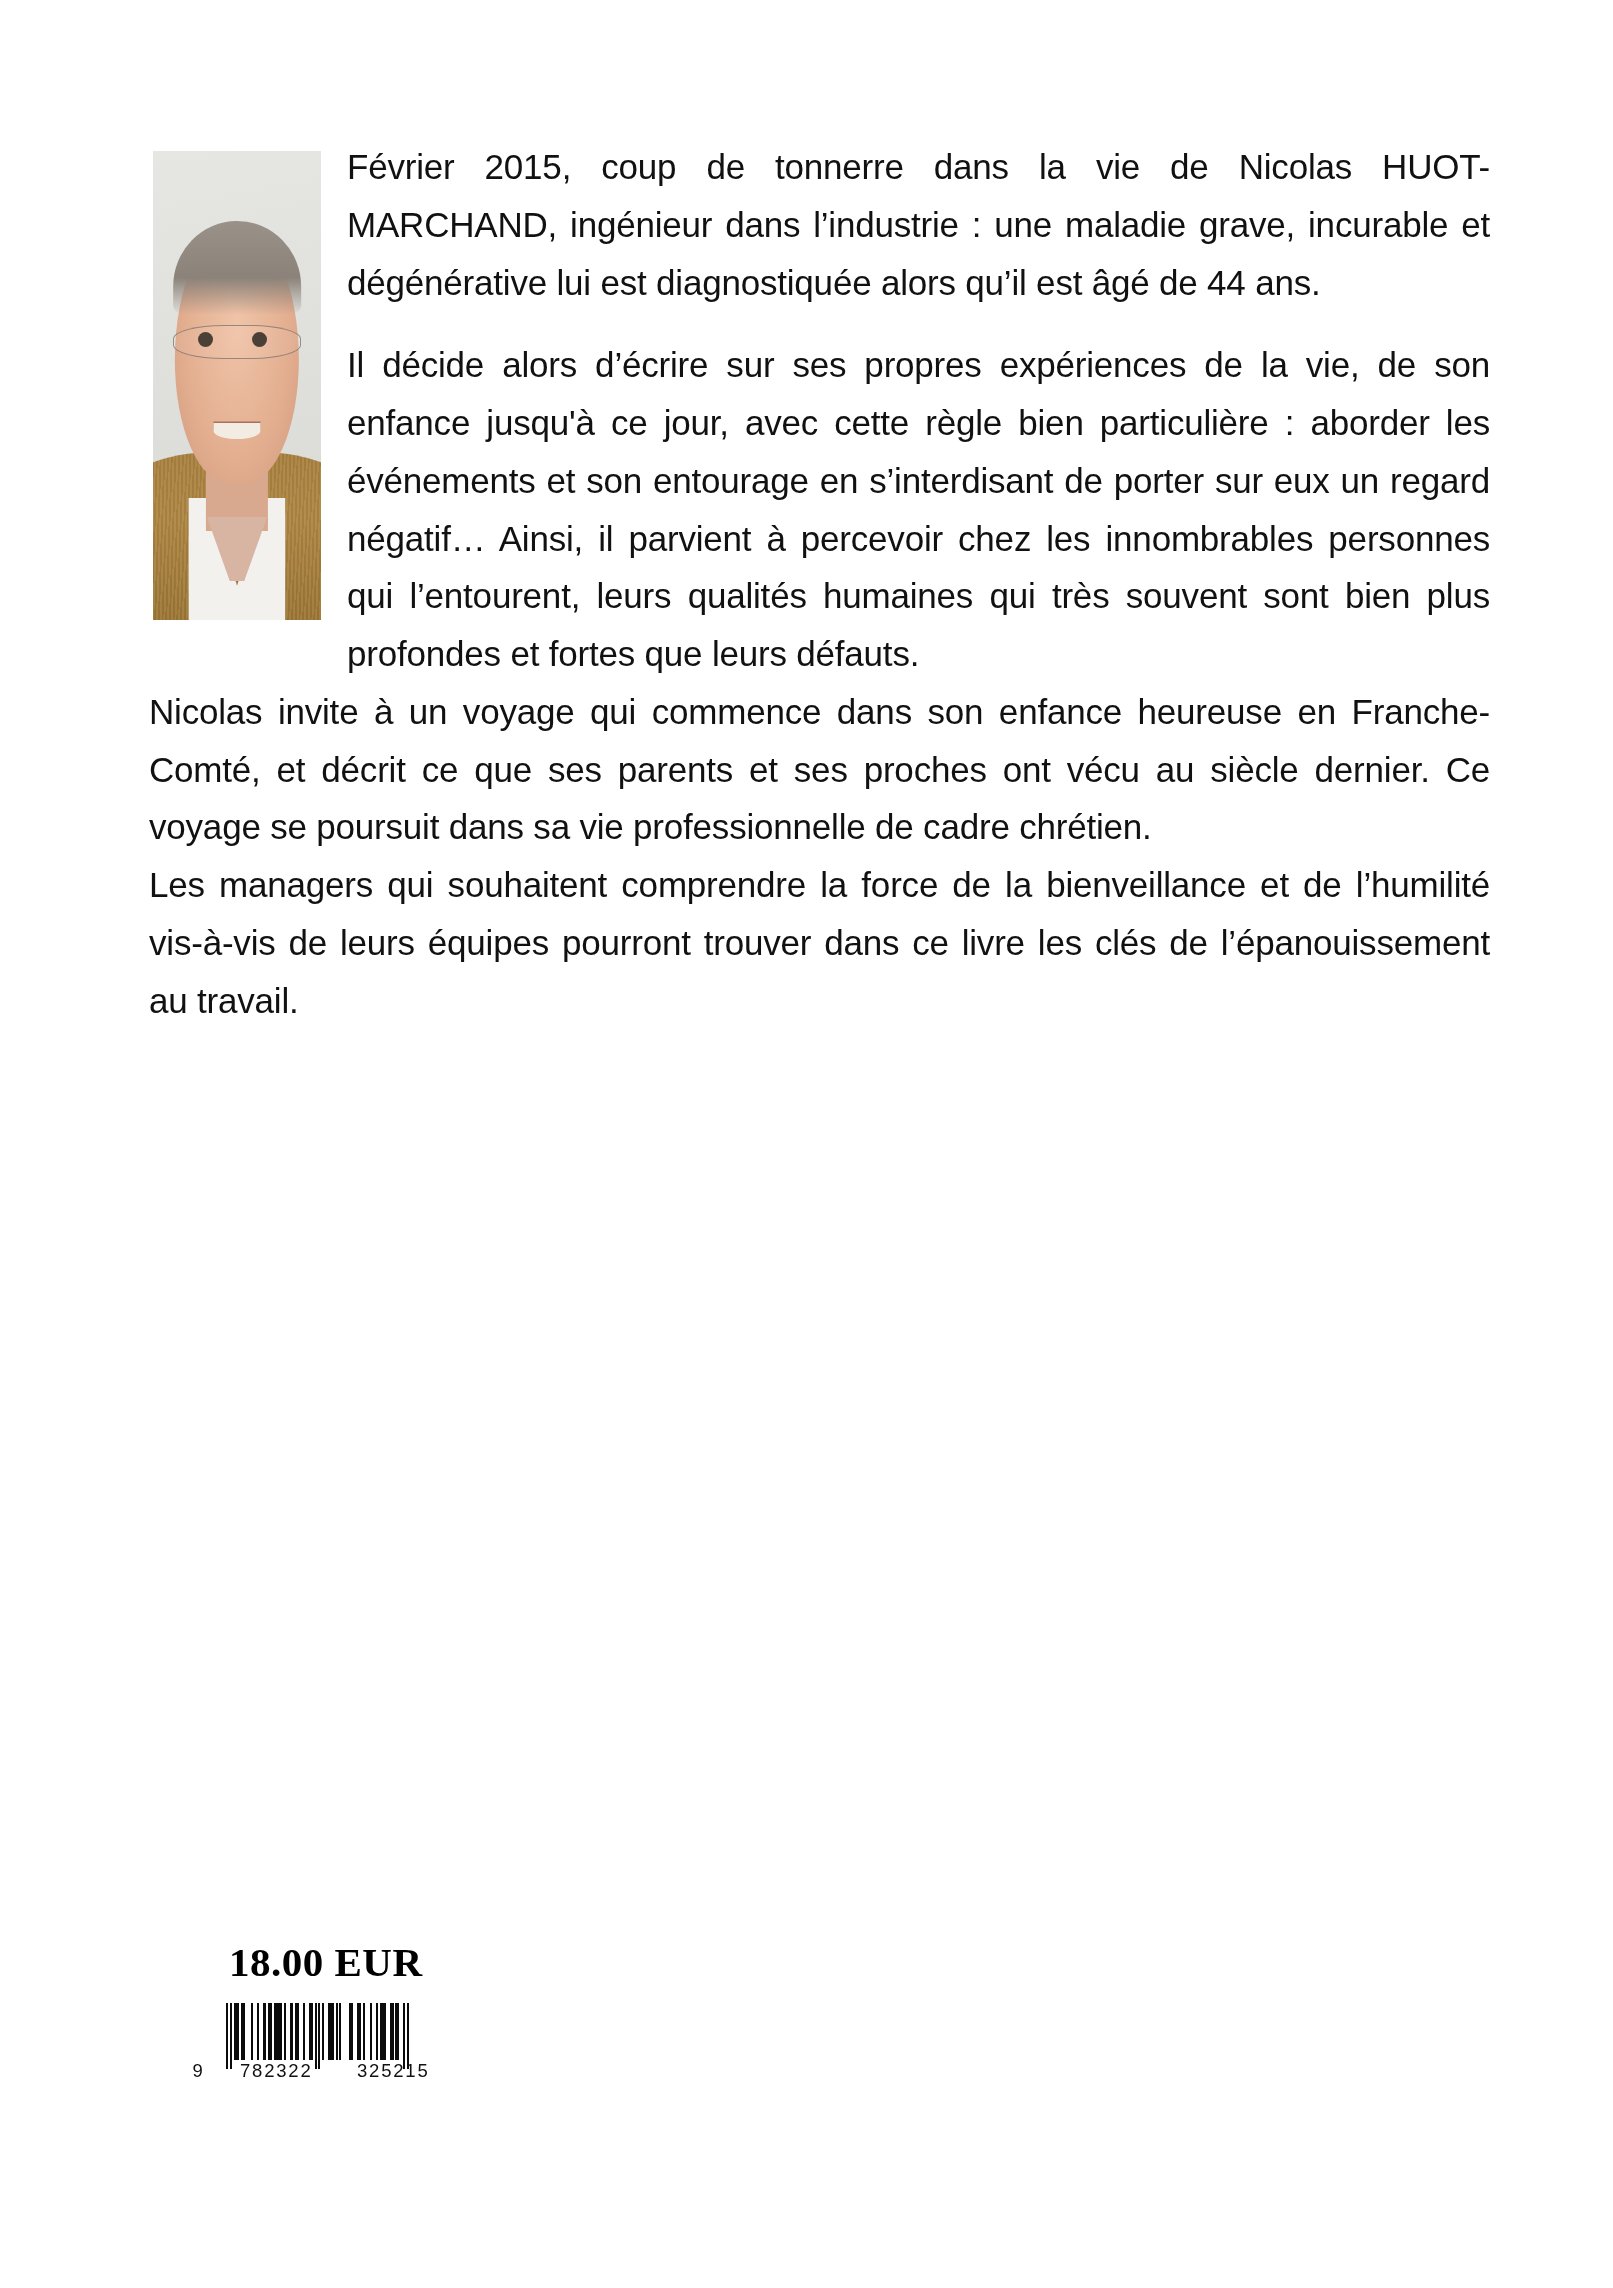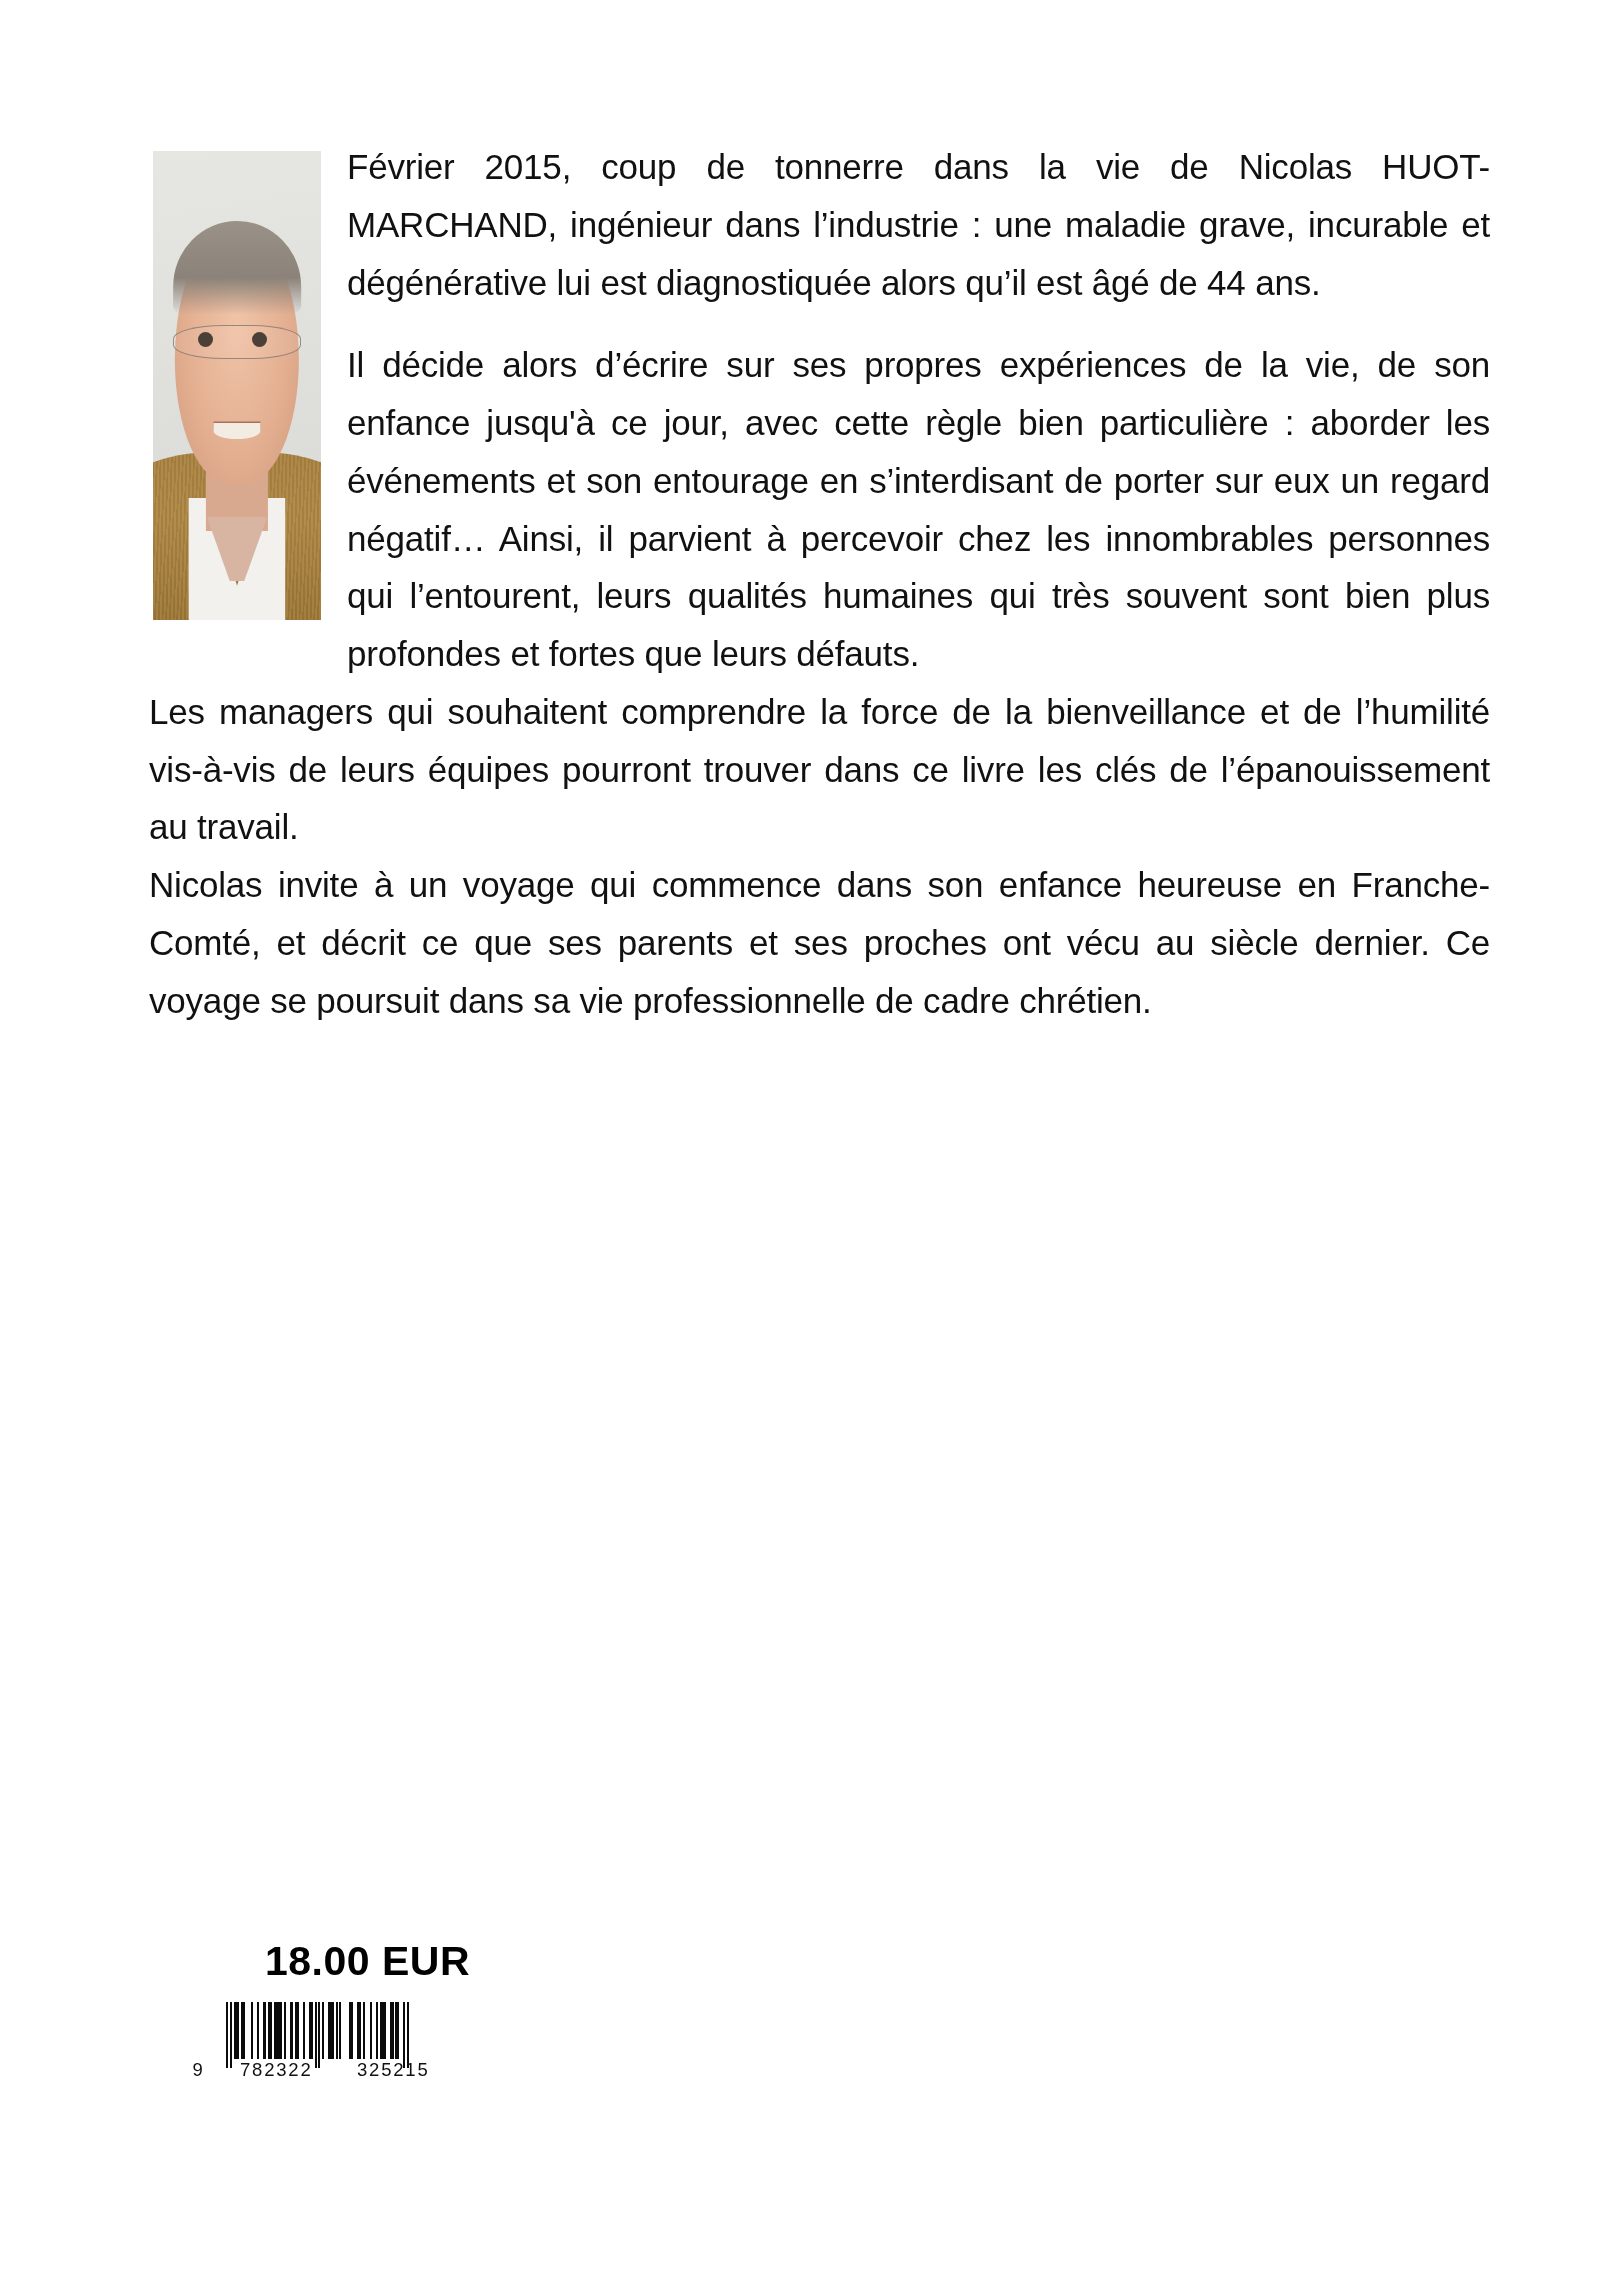--- a/index.html
+++ b/index.html
@@ -162,26 +162,25 @@
   }
 
   
   .price-block {
     position: absolute;
     left: 185px;
     top: 1938px;
     width: 388px;
   }
   .price {
-    font-family: Liberation Sans, sans-serif;
+    font-family: Liberation Serif, serif;
     font-weight: bold;
     font-size: 41px;
     color: #000000;
     letter-spacing: 0.5px;
-    text-align: center;
     width: 277px;
     margin-left: 44px;
   }
 
   .barcode-wrap {
     margin-top: 16.6px;
     position: relative;
     width: 314px;
     height: 100px;
   }
@@ -236,22 +235,22 @@
       <div class="hair"></div>
       <div class="glasses"></div>
       <div class="eye l"></div>
       <div class="eye r"></div>
       <div class="mouth"></div>
     </div>
 
     <div class="blurb">
       <p>Février 2015, coup de tonnerre dans la vie de Nicolas HUOT-MARCHAND, ingénieur dans l’industrie : une maladie grave, incurable et  dégénérative lui est diagnostiquée alors qu’il est âgé de 44 ans.</p>
       <p class="tight">Il décide alors d’écrire sur ses propres expériences de la vie, de son enfance jusqu'à ce jour, avec cette règle bien particulière : aborder les événements et son entourage en s’interdisant de porter sur eux un regard négatif… Ainsi, il parvient à percevoir chez les innombrables personnes qui l’entourent, leurs qualités humaines qui très souvent sont bien plus profondes et fortes que leurs défauts.</p>
+      <p class="tight">Nicolas invite à un voyage qui commence dans son enfance heureuse en Franche-Comté, et décrit ce que ses parents et ses proches ont vécu au siècle dernier. Ce voyage se poursuit dans sa vie professionnelle de cadre chrétien.</p>
       <p class="tight">Les managers qui souhaitent comprendre la force de la bienveillance et de l’humilité vis-à-vis de leurs équipes pourront trouver dans ce livre les clés de l’épanouissement au travail.</p>
-      <p class="tight">Nicolas invite à un voyage qui commence dans son enfance heureuse en Franche-Comté, et décrit ce que ses parents et ses proches ont vécu au siècle dernier. Ce voyage se poursuit dans sa vie professionnelle de cadre chrétien.</p>
     </div>
   </div>
 
   <div class="price-block">
     <div class="price">18.00 EUR</div>
 
     <div class="barcode-wrap">
       <div class="bars">
           <i class="guard" style="width: 1.9px; margin-right: 0px;"></i>
           <i style="width: 1.9px; background: transparent; margin-right: 0px;"></i>

